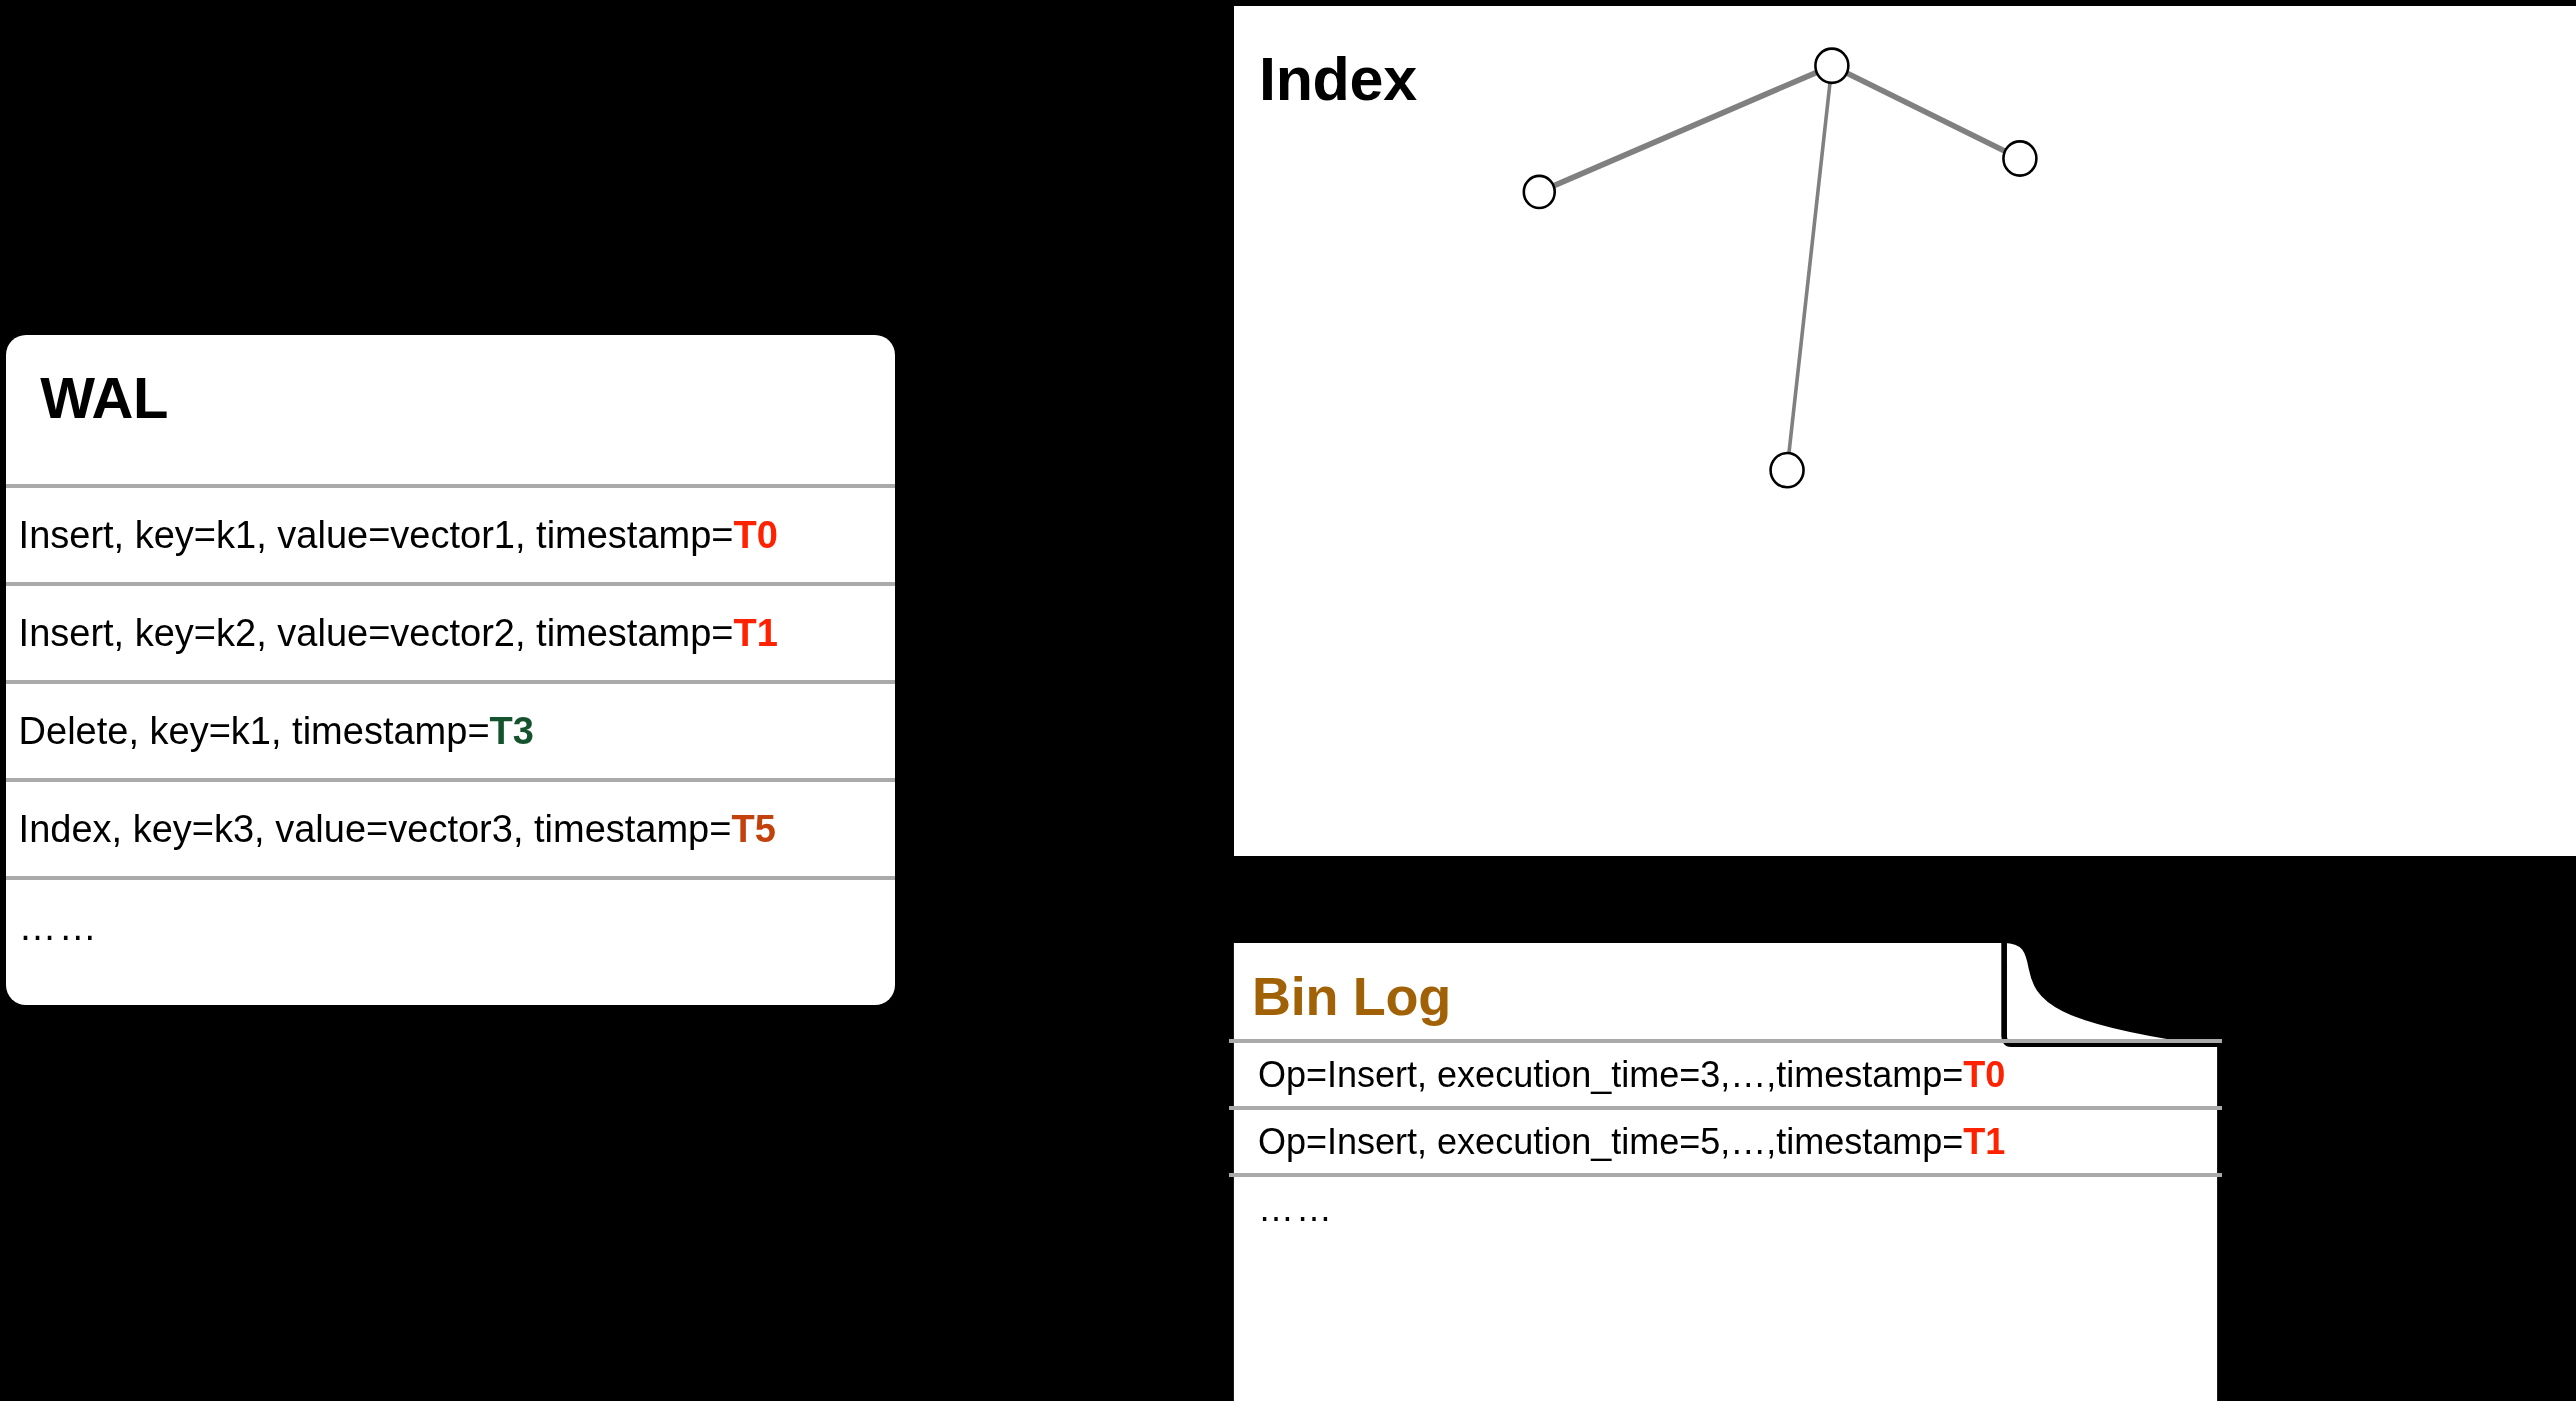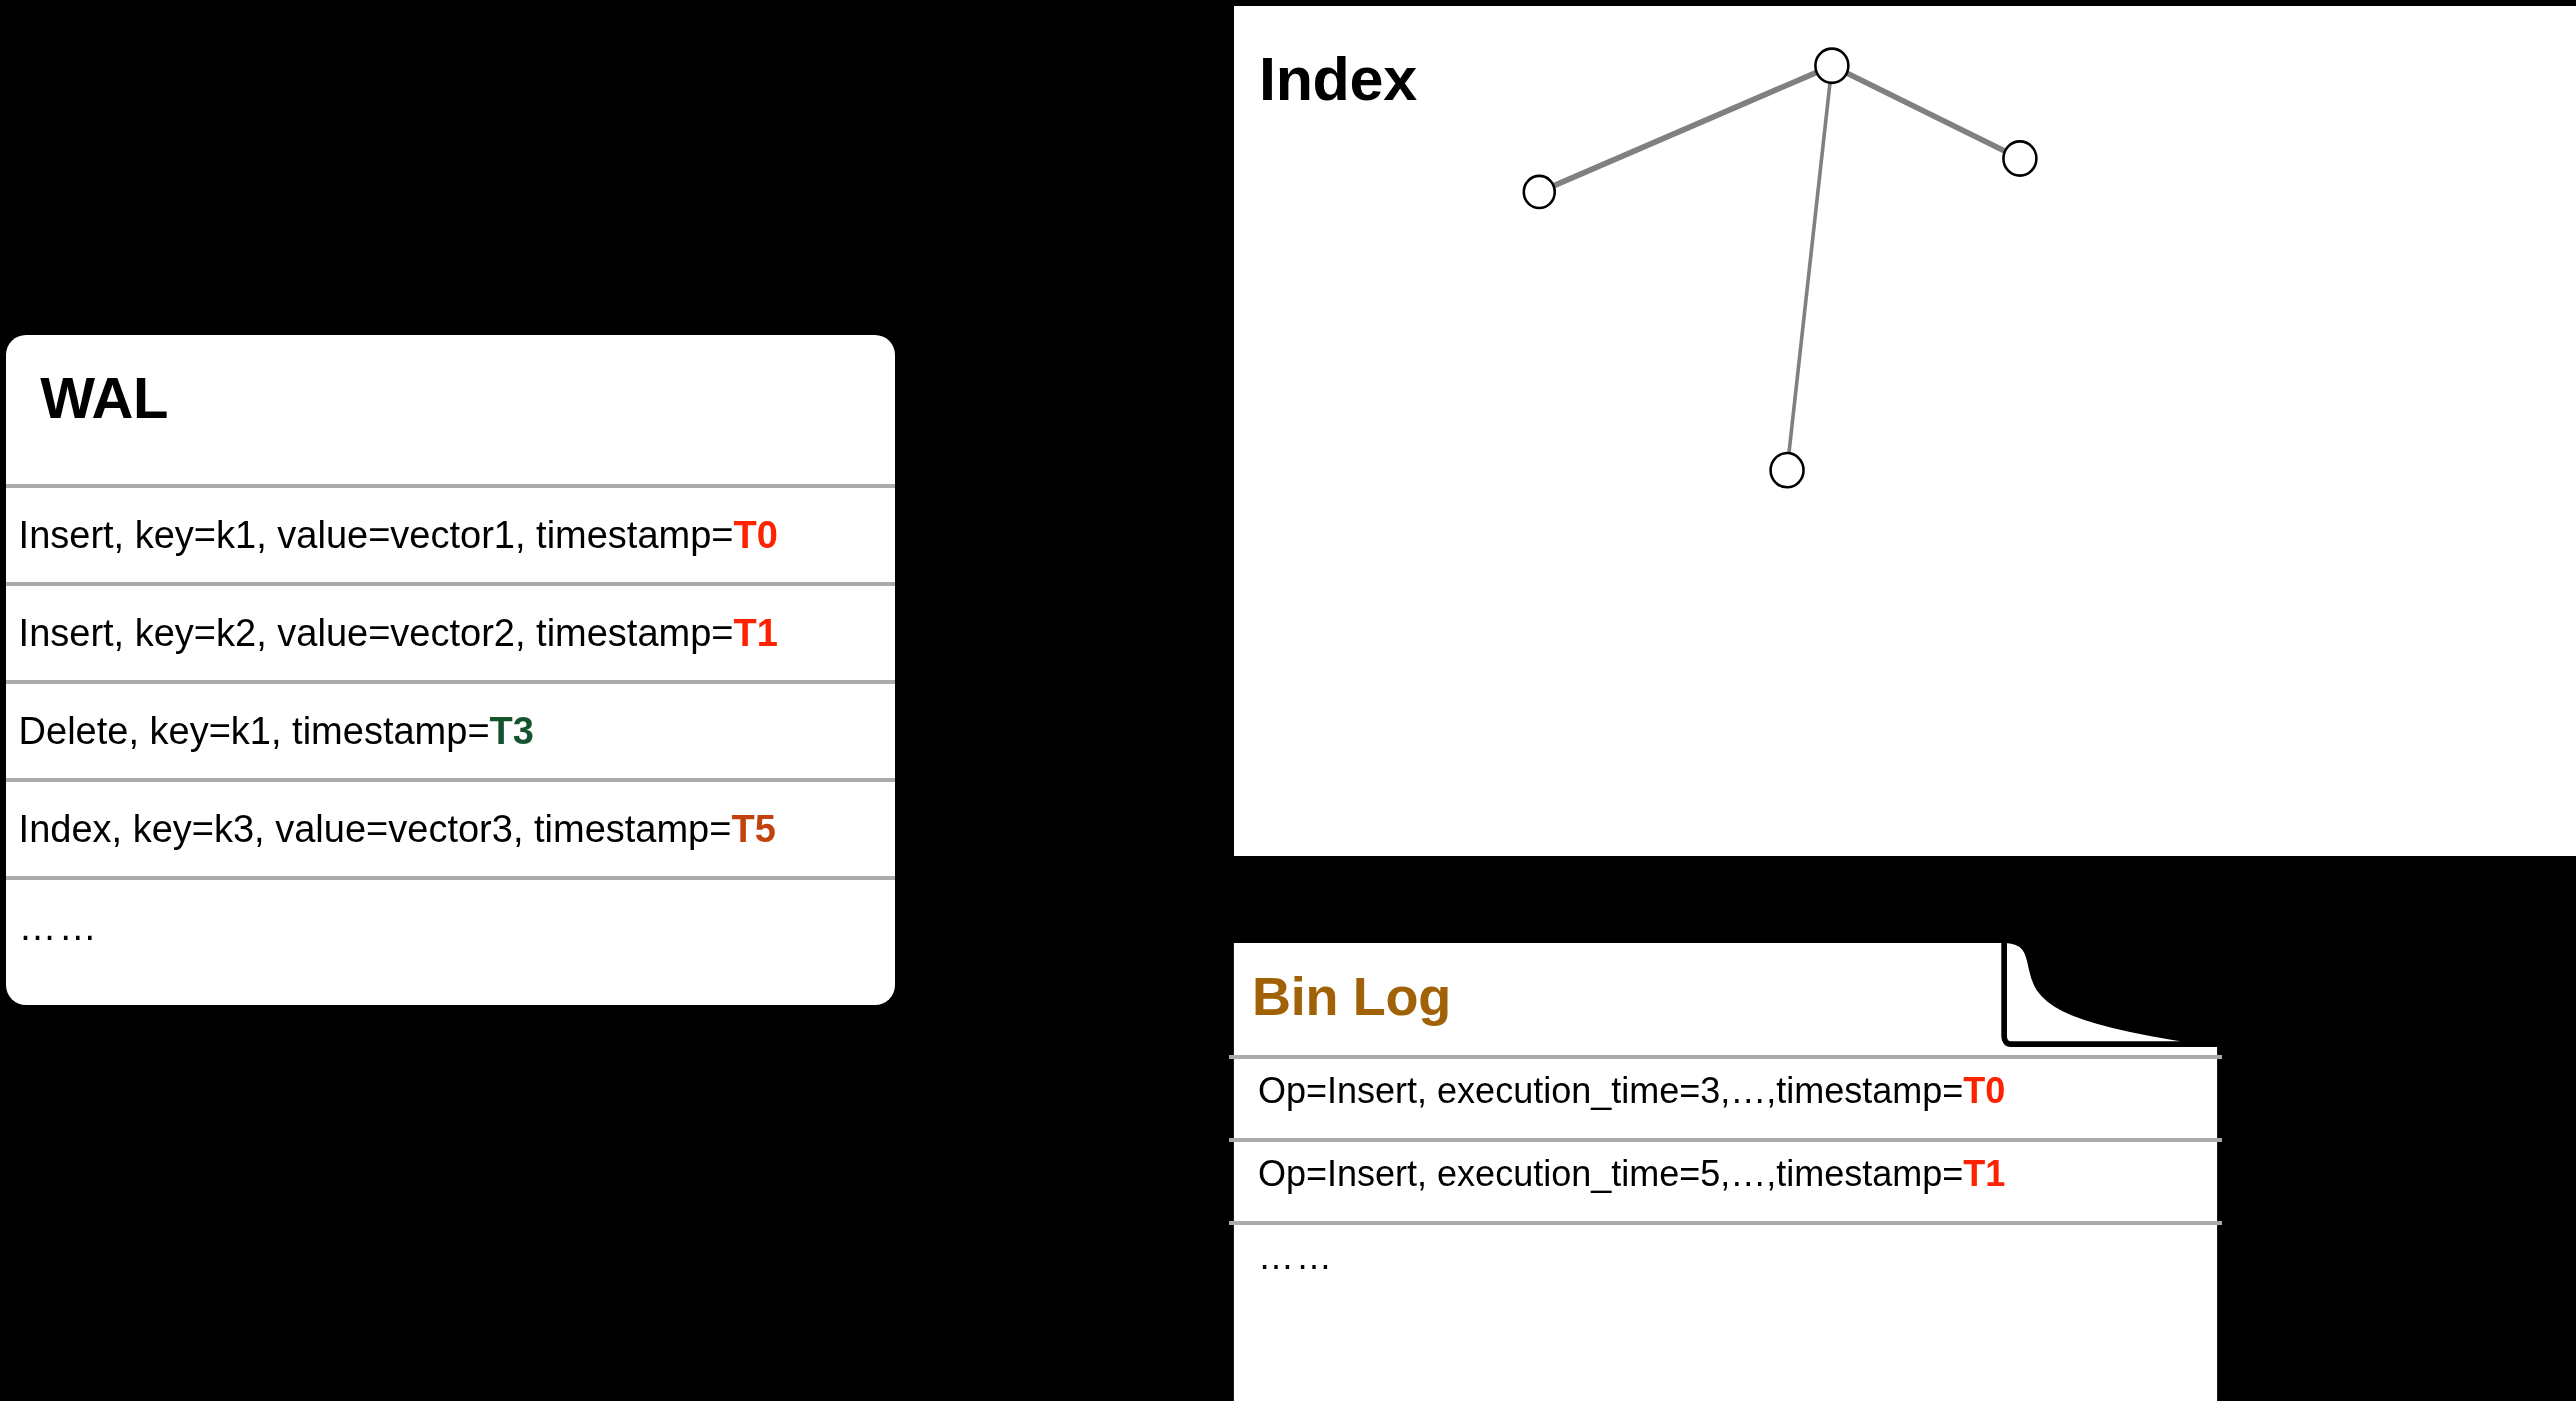--- a/index.html
+++ b/index.html
@@ -117,21 +117,20 @@
   }
   .doc-rows {
     position: absolute;
     left: 0;
     width: 100%;
   }
   .doc-row {
     position: relative;
     border-top: 4.6px solid #aaaaaa;
     box-sizing: border-box;
-    margin-top: 16px;
   }
   .doc-row .row-text {
     position: absolute;
     top: 50%;
     transform: translateY(-50%);
     font-size: 34px;
     color: #000000;
     white-space: nowrap;
     line-height: 1;
   }

